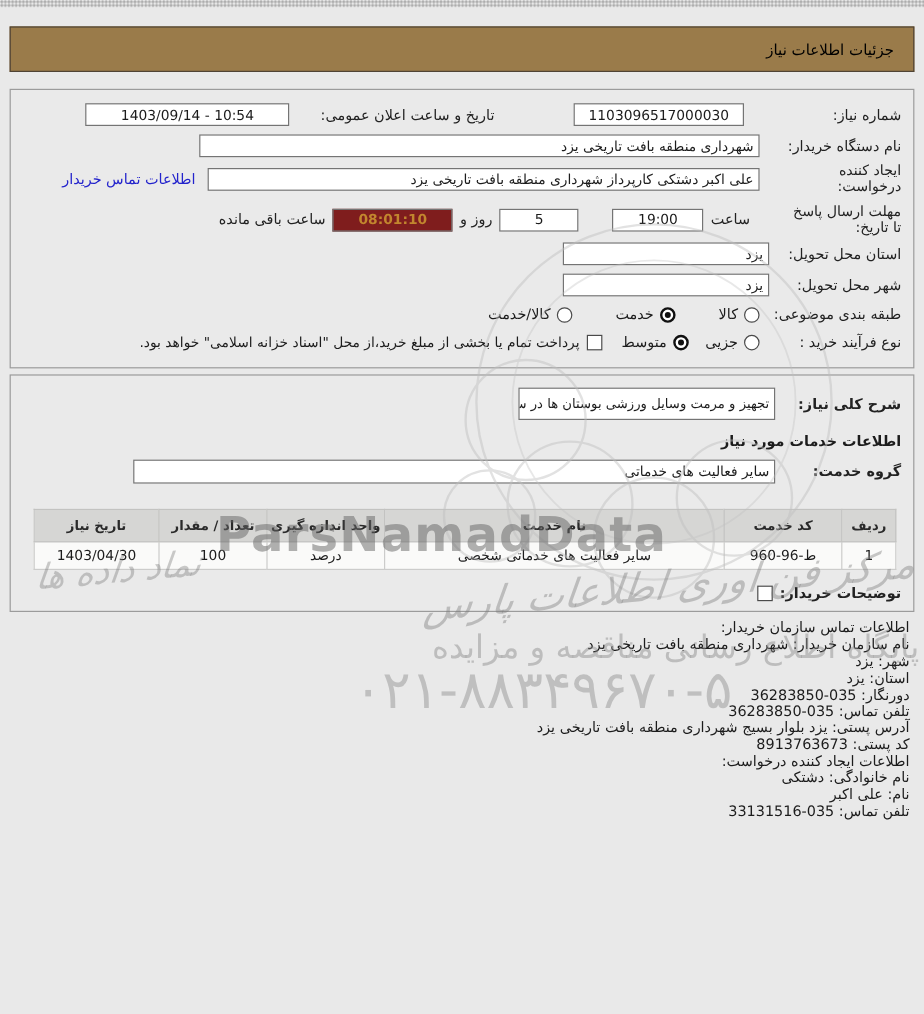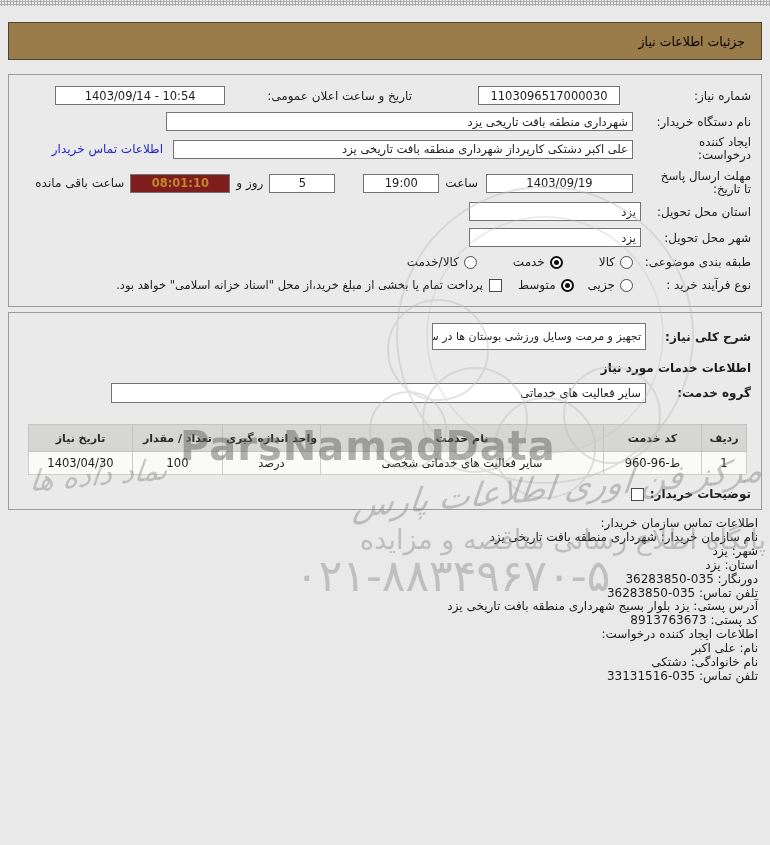--- a/index.html
+++ b/index.html
@@ -109,21 +109,21 @@
 </div>
 
 <div id="panel1" class="panel">
 
   <div class="prow" style="top:11px;">
     <span class="lbl" style="flex:0 0 131px;">شماره نیاز:</span>
     <div class="ibox center ltrv" style="width:142px;">
       <span>1103096517000030</span>
     </div>
     <span class="lbl" style="margin-right:66px;">تاریخ و ساعت اعلان عمومی:</span>
-    <div class="ibox center ltrv" style="width:170px;margin-right:42px;">
+    <div class="ibox center ltrv" style="width:170px;margin-right:26px;">
       <span>1403/09/14 - 10:54</span>
     </div>
   </div>
 
   <div class="prow" style="top:37px;">
     <span class="lbl" style="flex:0 0 118px;">نام دستگاه خریدار:</span>
     <div class="ibox vright" style="width:467px;">
       <span>شهرداری منطقه بافت تاریخی یزد</span>
     </div>
   </div>
@@ -137,23 +137,20 @@
       <span>علی اکبر دشتکی کارپرداز شهرداری منطقه بافت تاریخی یزد</span>
     </div>
     <span class="link" style="margin-right:10px;">اطلاعات تماس خریدار</span>
   </div>
 
   <div class="prow" style="top:95px;">
     <span class="lbl lbl2" style="flex:0 0 118px;">
       <div>مهلت ارسال پاسخ</div>
       <div>تا تاریخ:</div>
     </span>
-    <div class="ibox center ltrv" style="width:147px;">
-      <span>1403/09/19</span>
-    </div>
     <span class="lbl" style="margin-right:8px;">ساعت</span>
     <div class="ibox center ltrv" style="width:76px;margin-right:6px;">
       <span>19:00</span>
     </div>
     <div class="ibox center ltrv" style="width:66px;margin-right:28px;">
       <span>5</span>
     </div>
     <span class="lbl" style="margin-right:6px;">روز و</span>
     <div class="ibox center cdown ltrv" style="width:100px;margin-right:6px;">
       <span>08:01:10</span>
@@ -270,22 +267,22 @@
 <div id="contact">
   <div class="cline"><b>اطلاعات تماس سازمان خریدار:</b></div>
   <div class="cline"><b>نام سازمان خریدار:</b> <span>شهرداری منطقه بافت تاریخی یزد</span></div>
   <div class="cline"><b>شهر:</b> <span>یزد</span></div>
   <div class="cline"><b>استان:</b> <span>یزد</span></div>
   <div class="cline"><b>دورنگار:</b> <span class="ltro">36283850-035</span></div>
   <div class="cline"><b>تلفن تماس:</b> <span class="ltro">36283850-035</span></div>
   <div class="cline"><b>آدرس پستی:</b> <span>یزد بلوار بسیج شهرداری منطقه بافت تاریخی یزد</span></div>
   <div class="cline"><b>کد پستی:</b> <span class="ltro">8913763673</span></div>
   <div class="cline"><b>اطلاعات ایجاد کننده درخواست:</b></div>
+  <div class="cline"><b>نام خانوادگی:</b> <span>دشتکی</span></div>
   <div class="cline"><b>نام:</b> <span>علی اکبر</span></div>
-  <div class="cline"><b>نام خانوادگی:</b> <span>دشتکی</span></div>
   <div class="cline"><b>تلفن تماس:</b> <span class="ltro">33131516-035</span></div>
 </div>
 
 <div id="wmlayer">
   <svg width="770" height="845" viewBox="0 0 770 845">
     <g fill="none" stroke="#bfbfbf" opacity="0.45">
       <circle cx="545" cy="335" r="148" stroke-width="2"></circle>
       <circle cx="545" cy="335" r="118" stroke-width="1.5" opacity="0.8"></circle>
       <circle cx="475" cy="420" r="52" stroke-width="2"></circle>
       <circle cx="545" cy="448" r="50" stroke-width="2"></circle>

